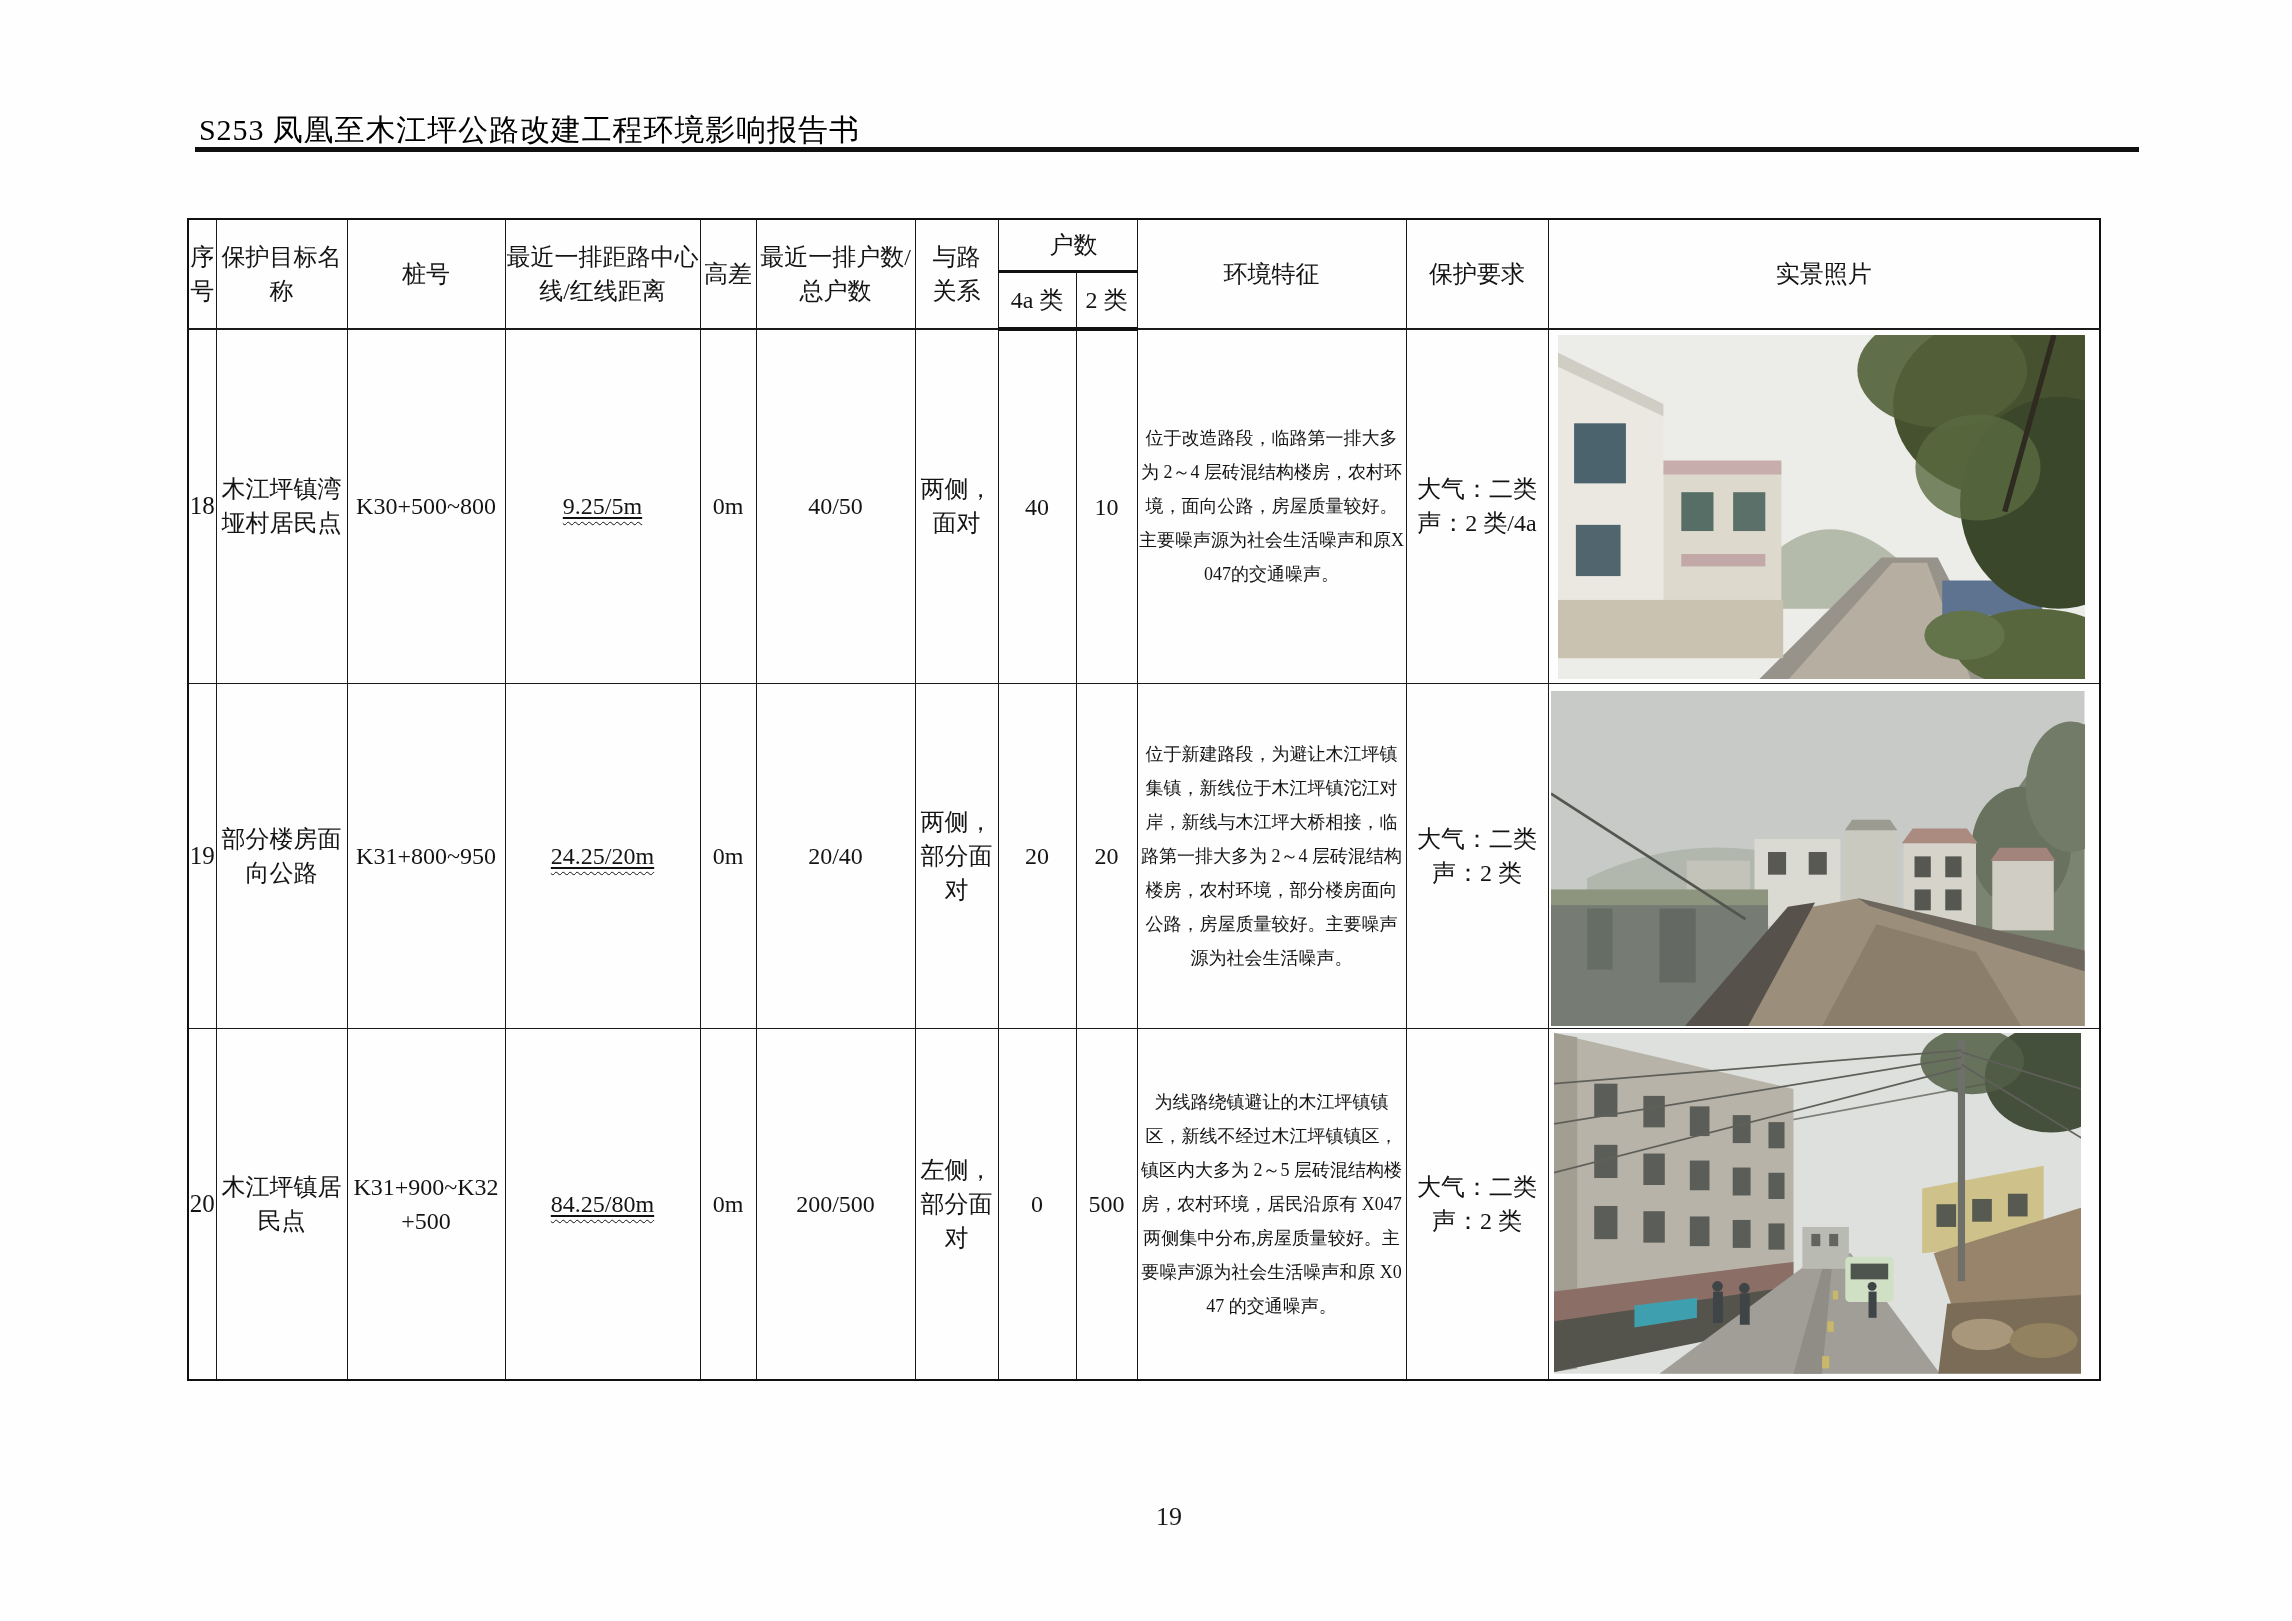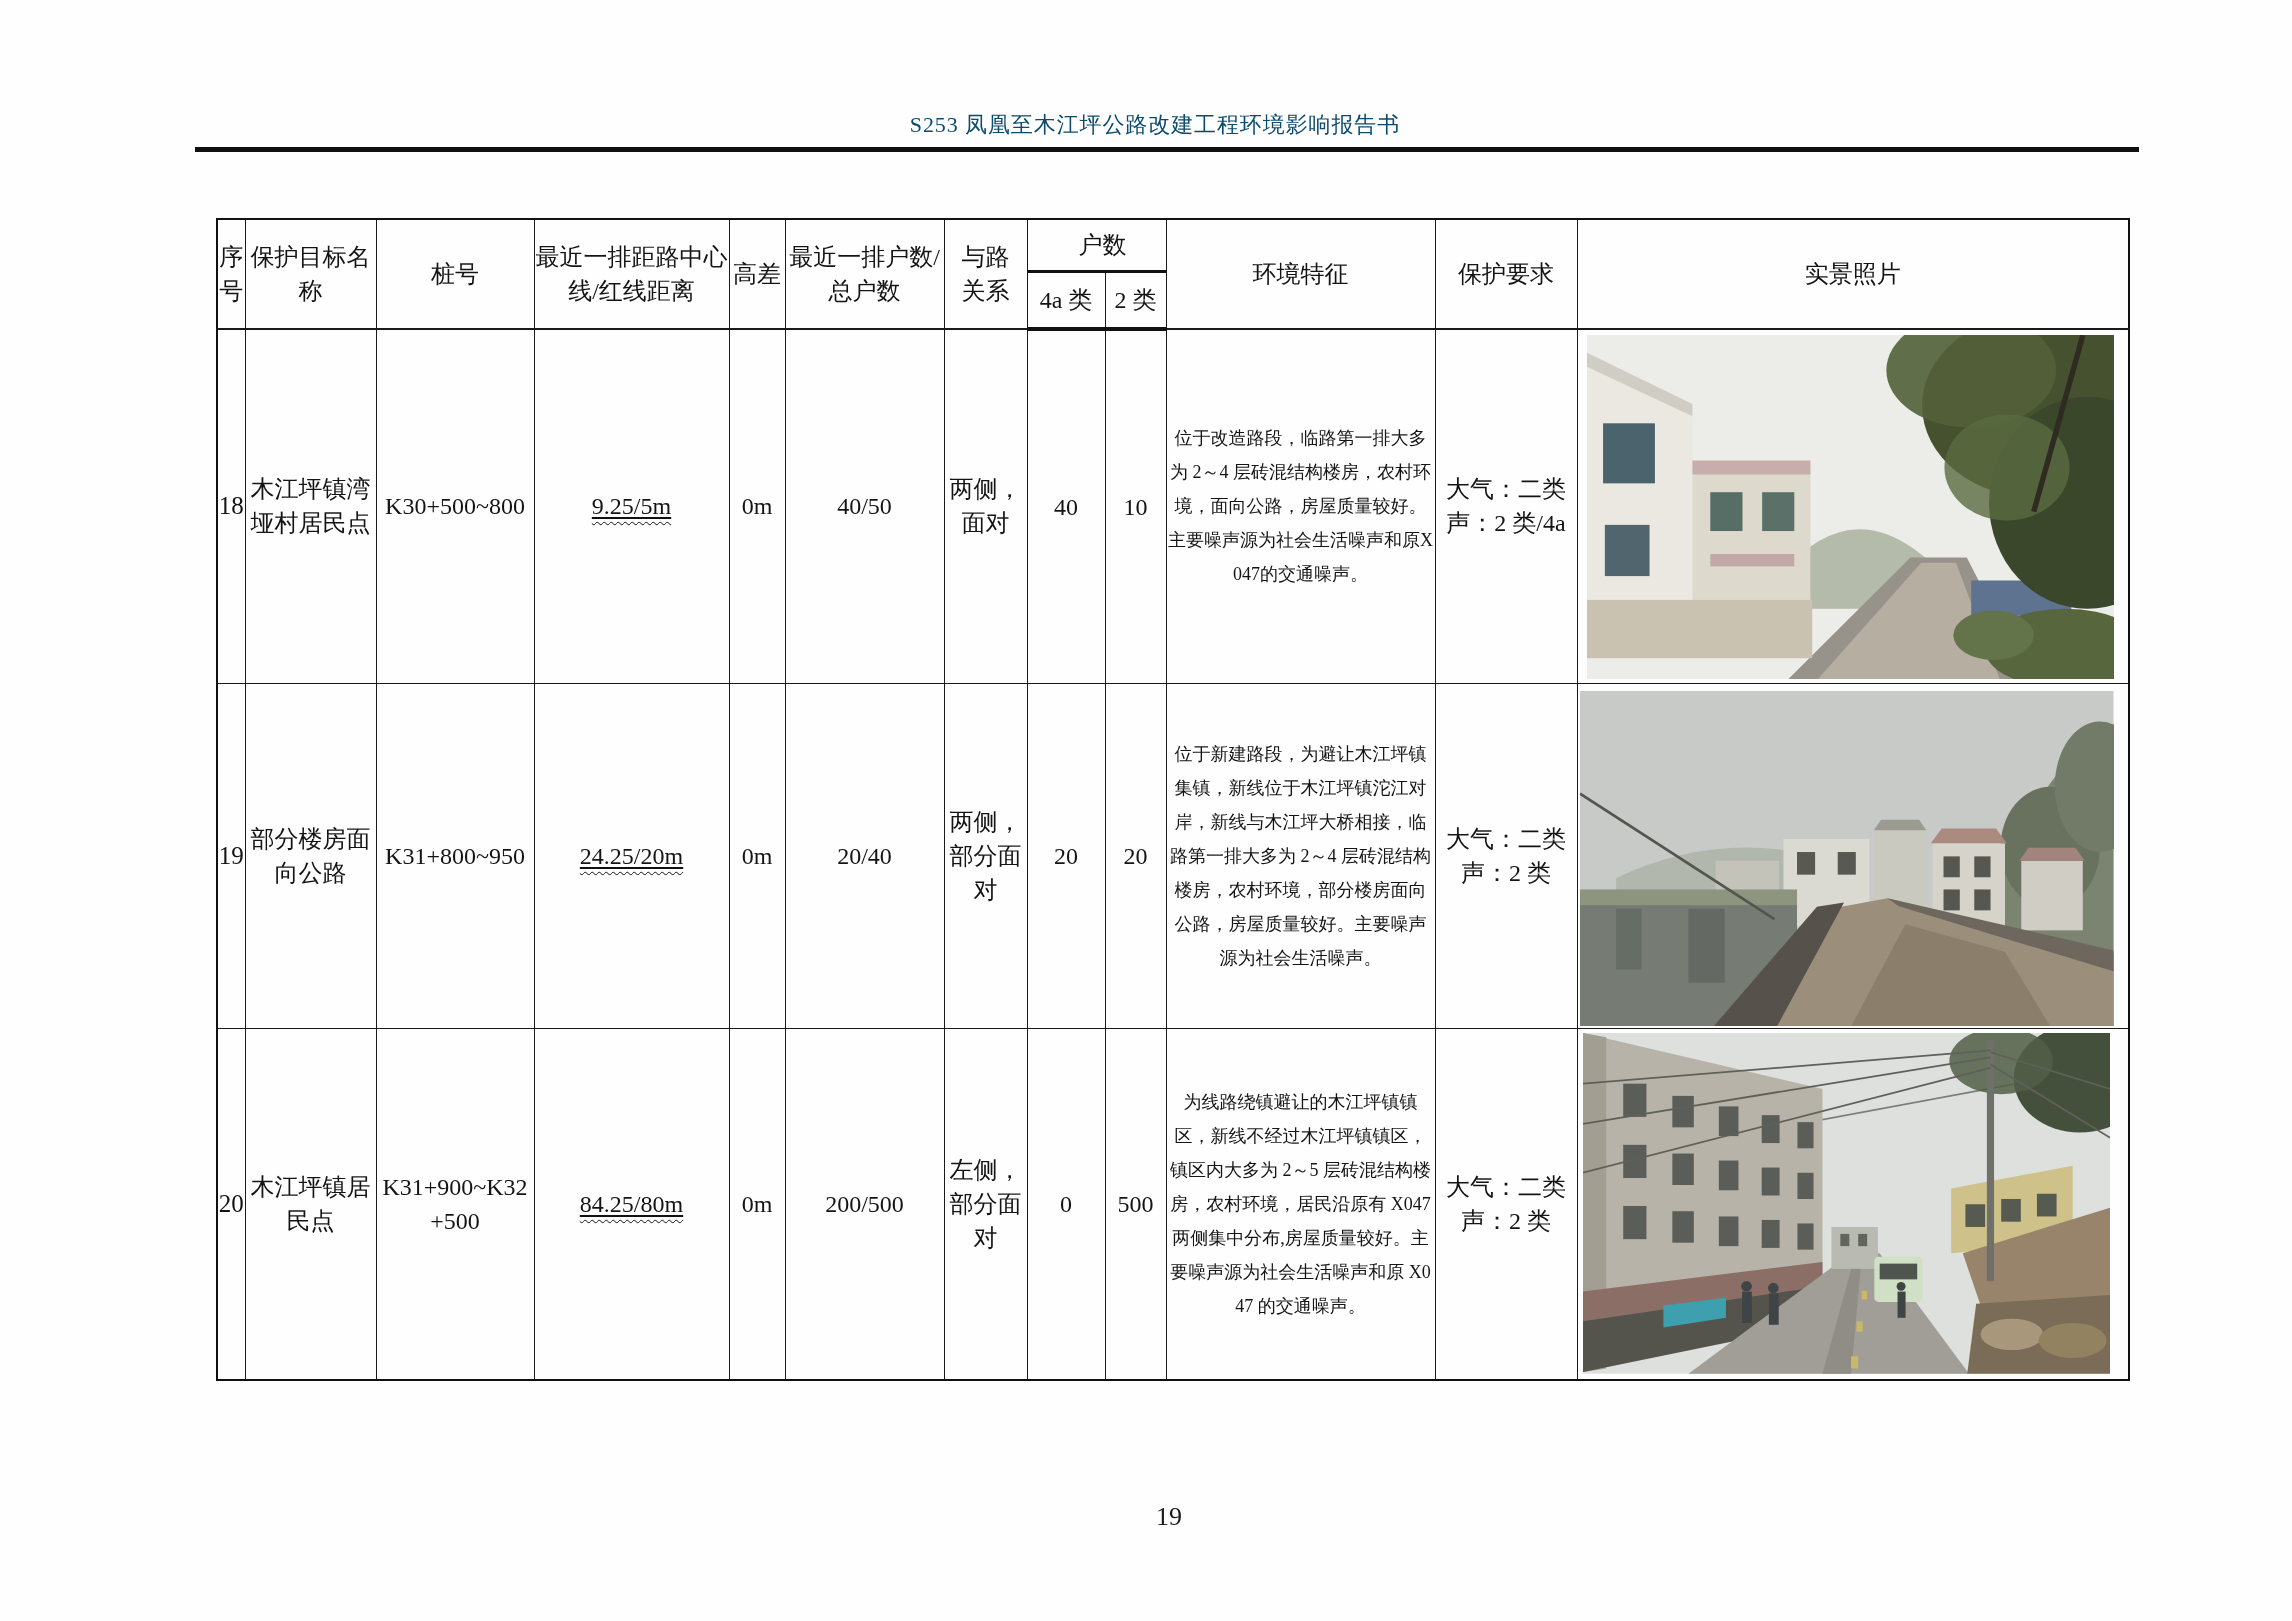--- a/index.html
+++ b/index.html
@@ -3,28 +3,28 @@
 <meta charset="utf-8">
 <style>
   html,body{margin:0;padding:0;background:#ffffff;}
   .page{
     position:relative;width:2293px;height:1622px;background:#fefefe;overflow:hidden;
     font-family:"Liberation Serif","DejaVu Serif",serif;color:#141414;
   }
   
   .doc-header{
     position:absolute;top:110px;left:199px;width:1912px;
-    text-align:center;font-size:22px;letter-spacing:0.9px;color:#0c4a6e;
+    text-align:left;font-size:30px;letter-spacing:0.9px;color:#000000;
   }
   .doc-header-rule{
     position:absolute;top:147px;left:195px;width:1944px;height:5.3px;background:#101010;
   }
   
   table.noise{
-    position:absolute;top:218px;left:216px;
+    position:absolute;top:218px;left:187px;
     border-collapse:collapse;table-layout:fixed;width:1912px;
     font-size:24px;color:#141414;
   }
   table.noise th,table.noise td{
     border:1.8px solid #1a1a1a;vertical-align:middle;text-align:center;
     font-weight:normal;padding:0;line-height:34px;overflow:visible;
   }
   table.noise{border:2.7px solid #111;}
   tr.sub-head th{border-bottom:4.5px solid #111;}
   tr.top-head th{border-bottom-width:2.7px;}

